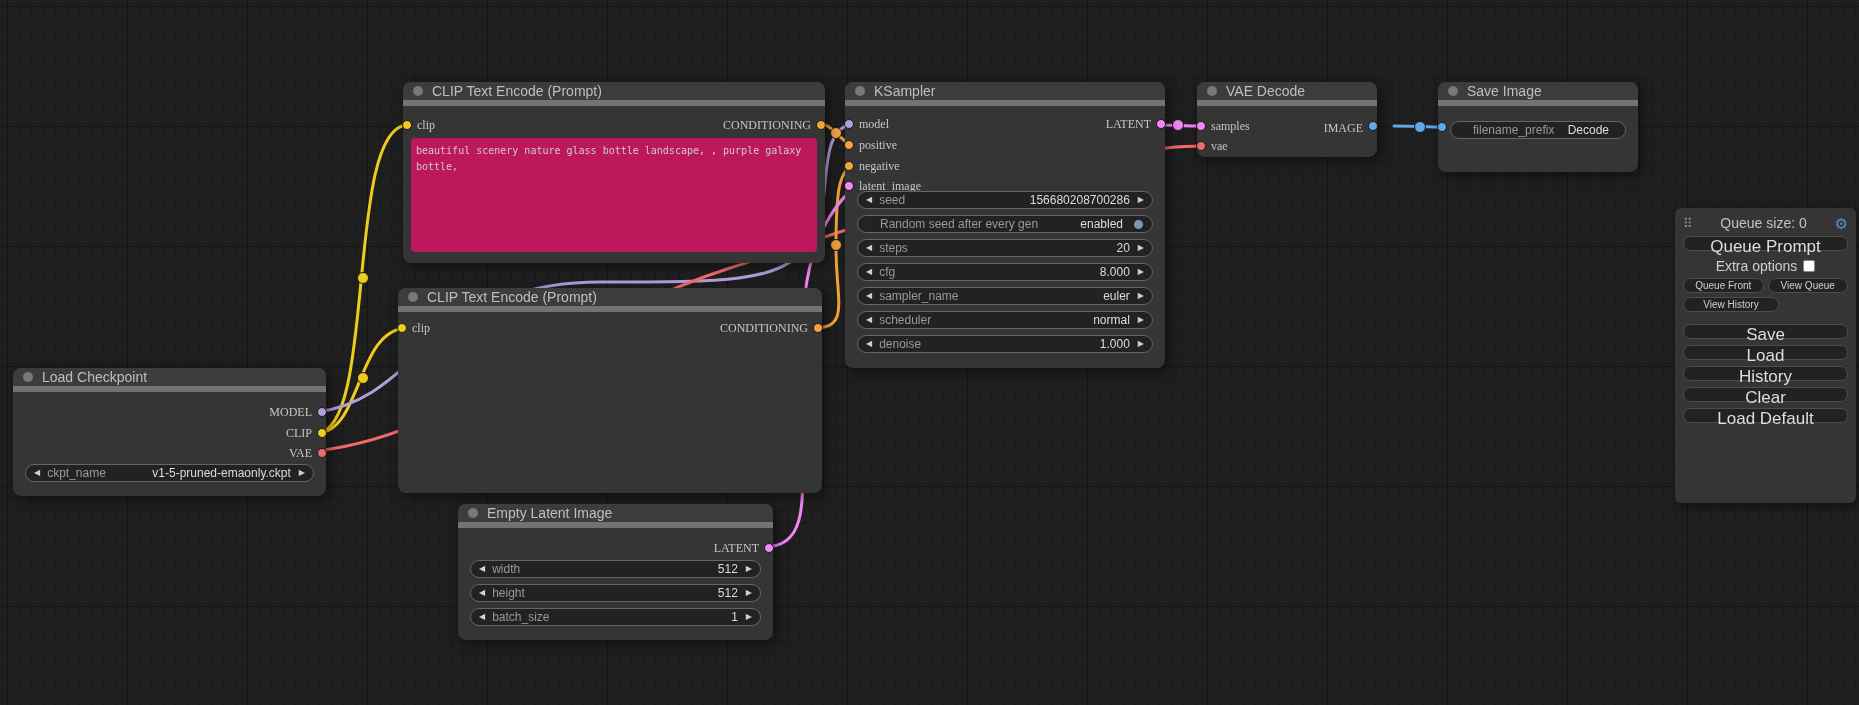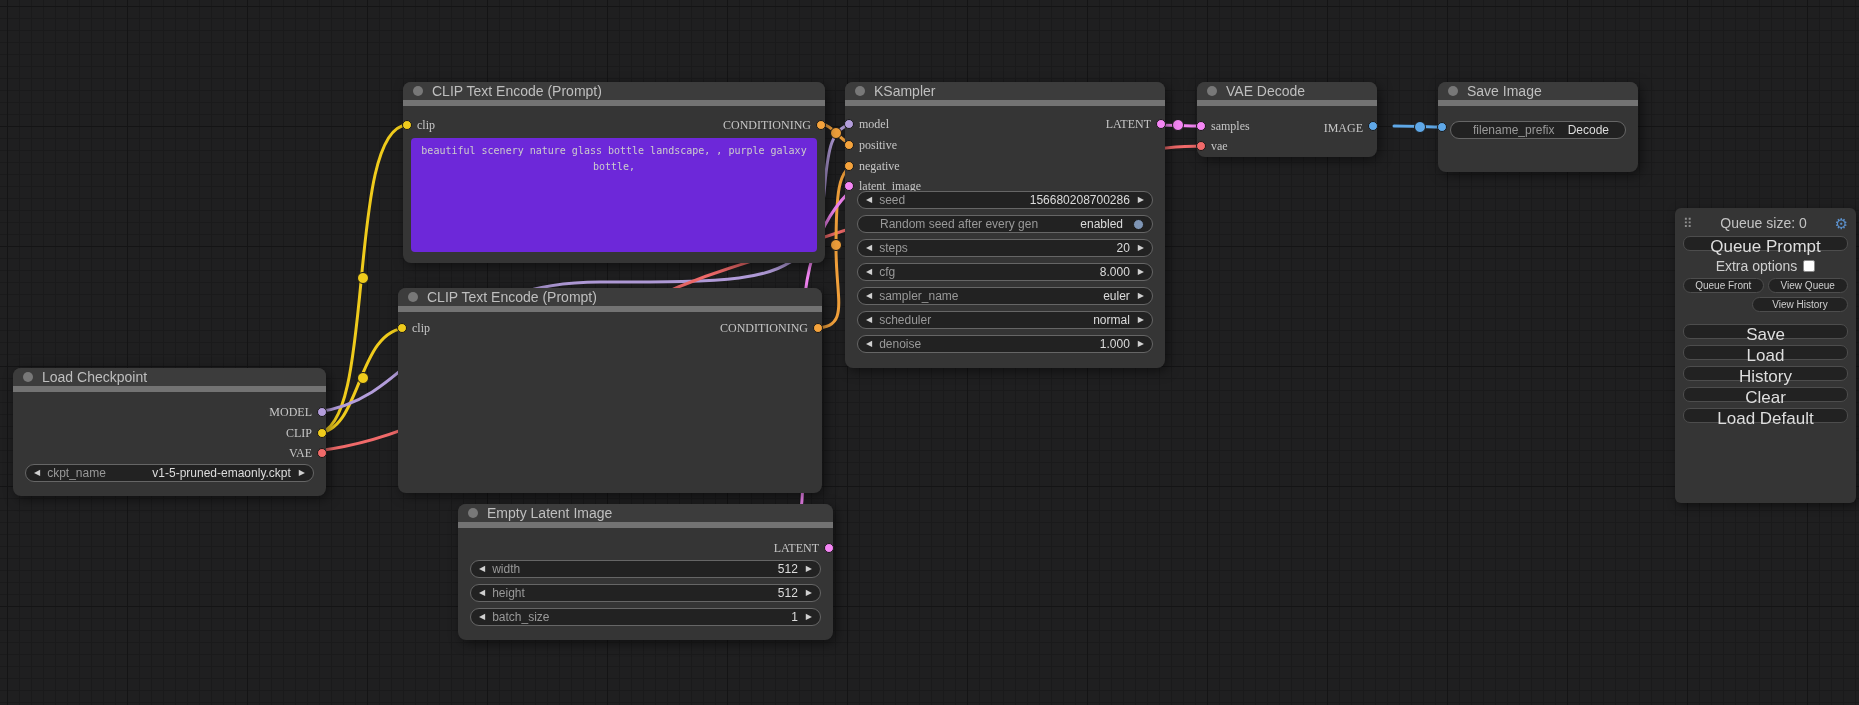--- a/index.html
+++ b/index.html
@@ -44,43 +44,43 @@
   .arrow { font-size:8px; color:#d0d0d0; line-height:1; }
   .w-label { color:#999; margin-left:7px; }
   .w-value { margin-left:auto; color:#dcdcdc; margin-right:8px; }
   .pill .arrow:last-child { margin-left:0; }
   .pill.no-arrows .w-label { margin-left:14px; }
   .toggle {
     width:11px; height:11px; border-radius:50%; background:#7e95b5;
     border:1px solid #1c1c1c; margin-left:2px; flex:0 0 auto;
   }
   .prompt {
-    position:absolute; left:8px; right:8px; background:#6d28d9; border-radius:4px;
+    position:absolute; left:8px; right:8px; background:#be185d; border-radius:4px;
     padding:5px 5px; font-family:"DejaVu Sans Mono", monospace;
-    font-size:10px; line-height:1.6; color:#cccccc; white-space:pre-wrap;text-align:center;
+    font-size:10px; line-height:1.6; color:#cccccc; white-space:pre-wrap;
   }
   
   .queue-panel {
     position:absolute; z-index:3; left:1675px; top:208px; width:181px; height:295px;
     background:#353535; border-radius:6px; box-shadow:2px 3px 10px rgba(0,0,0,.5);
     padding:6px 8px; color:#d6d6d6;
   }
   .qp-header { display:flex; align-items:center; height:18px; margin-bottom:4px; }
   .qp-handle { color:#8f8f8f; font-size:13px; line-height:1; }
   .qp-title { flex:1; text-align:center; font-size:14px; color:#c3c3c3; }
   .qp-gear { color:#5b8fc9; font-size:15px; line-height:1; }
   .btn {
     display:block; width:100%; height:15px; background:#222;
     border:1px solid #4d4d4d; border-radius:7px; color:#dedede;
     font-family:"Liberation Sans", sans-serif; font-size:17px; margin-bottom:6px;
   }
   .extra-row { display:flex; align-items:center; justify-content:center; gap:6px; height:18px; margin:2px 0 3px; }
   .extra-label { font-size:14px; color:#cfcfcf; }
   .checkbox { width:12px; height:12px; background:#fff; border:1px solid #888; border-radius:2px; }
-  .small-row { display:flex; gap:4px; margin-bottom:4px; justify-content:flex-end; }
+  .small-row { display:flex; gap:4px; margin-bottom:4px; justify-content:space-between; }
   .btn-sm {
     height:15px; background:#222; border:1px solid #4d4d4d; border-radius:8px;
     color:#cfcfcf; font-family:"Liberation Sans", sans-serif; font-size:10px;
     padding:0 8px; flex:1;
   }
   .btn-sm.solo { flex:0 0 auto; width:96px; }
   .big-group { margin-top:12px; }
 </style>
 </head>
 <body>
@@ -270,21 +270,21 @@
     <div class="row in" style="top:35px;">
       <span class="port" style="background:#5FA8E8;"></span>
       <span>images</span>
     </div>
     <div class="pill no-arrows" style="top:39px;">
       <span class="w-label">filename_prefix</span>
       <span class="w-value">Decode</span>
     </div>
   </div>
 
-  <div class="node" style="left:458px; top:504px; width:375px; height:136px;">
+  <div class="node" style="left:458px; top:504px; width:315px; height:136px;">
     <div class="node-title">
       <span class="title-dot"></span>
       <span>Empty Latent Image</span>
     </div>
     <div class="row out" style="top:34px;">
       <span>LATENT</span>
       <span class="port" style="background:#F586F5;"></span>
     </div>
     <div class="pill" style="top:56px;">
       <span class="arrow">◀</span>

